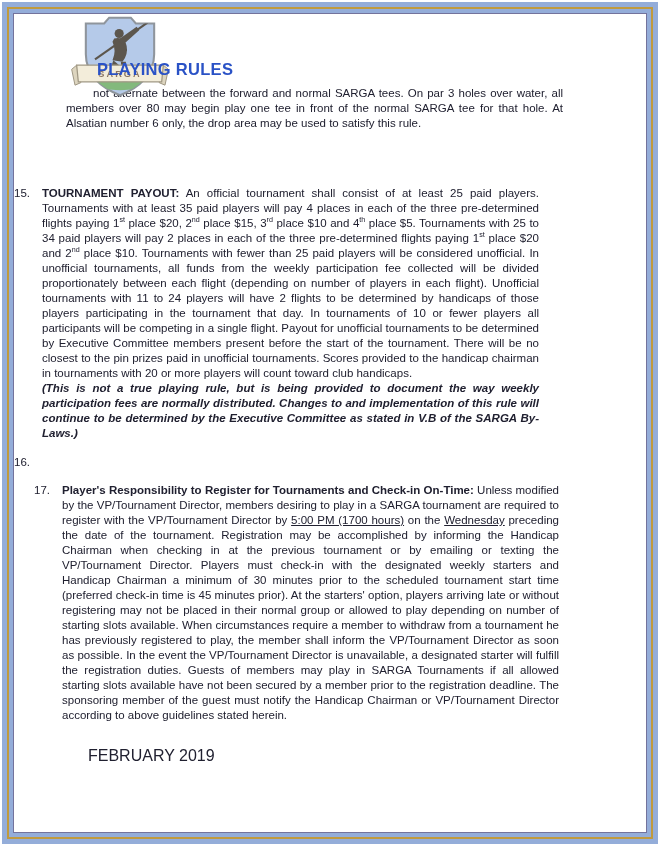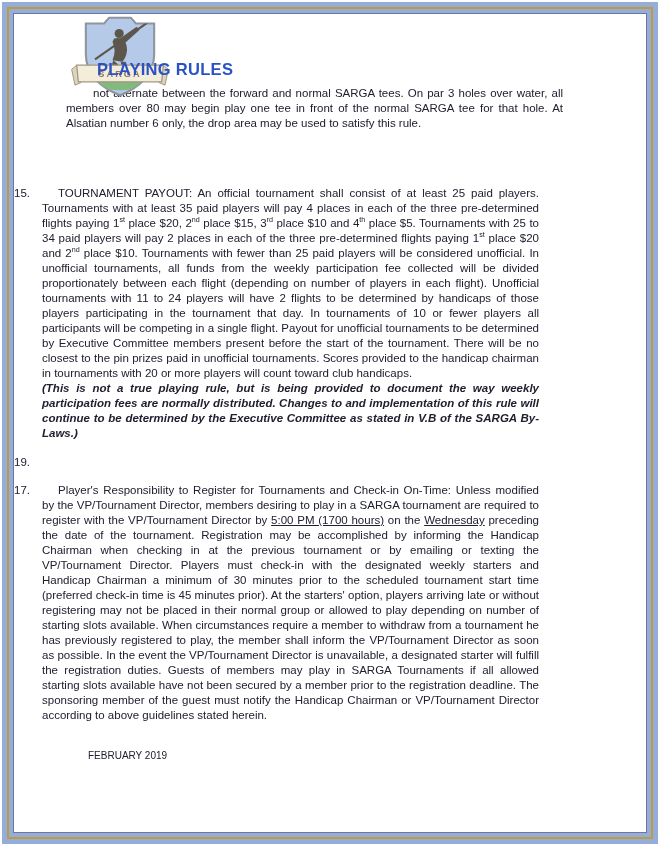--- a/index.html
+++ b/index.html
@@ -31,33 +31,33 @@
 
   .intro {
     margin-left:52px; width:497px;
     font-size:11.5px; line-height:15px;
     text-align:justify; text-indent:27px;
   }
 
   .rules { margin-top:55px; }
   .rule  { display:flex; }
   .rule-16 { margin-top:14px; }
-  .rule-17 { margin-top:13px; }
+  .rule-17 { margin-top:13px;padding-left:20px; }
   .rule .num  { width:28px; flex:0 0 auto;
                 font-size:11.5px; line-height:15px; }
   .rule .body { width:497px; flex:0 0 auto; }
   .rich { font-size:11.5px; line-height:15px; text-align:justify; }
 
   .st-n   {}
-  .st-b   { font-weight:400;margin-left:16px; }
+  .st-b   { font-weight:700; }
   .st-bu  { font-weight:400; text-decoration:underline; }
   .st-biu { font-weight:700; font-style:italic; }
   .st-sup { vertical-align:super; font-size:0.62em; line-height:0; }
 
-  .footer { margin-top:25px; margin-left:74px; font-size:10px; line-height:15px; }
+  .footer { margin-top:25px; margin-left:74px; font-size:16px; line-height:15px; }
 </style>
 </head>
 <body>
 
 <div class="page">
   <div id="f1">
     <div id="f2">
       <div id="f3">
         <div id="f4">
           <div class="content">
@@ -97,21 +97,21 @@
 
               <div class="rule rule-15">
                 <div class="num">15.</div>
                 <div class="body">
                   <div class="rich"><span class="st-b">TOURNAMENT PAYOUT:</span><span class="st-n">  An official tournament shall consist of at least 25 paid players.  Tournaments with at least 35 paid players will pay 4 places in each of the three pre-determined flights paying 1</span><span class="st-sup">st</span><span class="st-n"> place $20, 2</span><span class="st-sup">nd</span><span class="st-n"> place $15, 3</span><span class="st-sup">rd</span><span class="st-n"> place $10 and 4</span><span class="st-sup">th</span><span class="st-n"> place $5.  Tournaments with 25 to 34 paid players will pay 2 places in each of the three pre-determined flights paying 1</span><span class="st-sup">st</span><span class="st-n"> place $20 and 2</span><span class="st-sup">nd</span><span class="st-n"> place $10.  Tournaments with fewer than 25 paid players will be considered unofficial.  In unofficial tournaments, all funds from the weekly participation fee collected will be divided proportionately between each flight (depending on number of players in each flight).  Unofficial tournaments with 11 to 24 players will have 2 flights to be determined by handicaps of those players participating in the tournament that day.  In tournaments of 10 or fewer players all participants will be competing in a single flight.  Payout for unofficial tournaments to be determined by Executive Committee members present before the start of the tournament.  There will be no closest to the pin prizes paid in unofficial tournaments.  Scores provided to the handicap chairman in tournaments with 20 or more players will count toward club handicaps.</span></div>
                   <div class="rich"><span class="st-biu">(This is not a true playing rule, but is being provided to document the way weekly participation fees are normally distributed.  Changes to and implementation of this rule will continue to be determined by the Executive Committee as stated in V.B of the SARGA By-Laws.)</span></div>
                 </div>
               </div>
 
               <div class="rule rule-16">
-                <div class="num">19.</div>
+                <div class="num">16.</div>
               </div>
 
               <div class="rule rule-17">
                 <div class="num">17.</div>
                 <div class="body">
                   <div class="rich"><span class="st-b">Player's Responsibility to Register for Tournaments and Check-in On-Time:</span><span class="st-n">  Unless modified by the VP/Tournament Director, members desiring to play in a SARGA tournament are required to register with the VP/Tournament Director by </span><span class="st-bu">5:00 PM (1700 hours)</span><span class="st-n"> on the </span><span class="st-bu">Wednesday</span><span class="st-n"> preceding the date of the tournament.  Registration may be accomplished by informing the Handicap Chairman when checking in at the previous tournament or by emailing or texting the VP/Tournament Director. Players must check-in with the designated weekly starters and Handicap Chairman a minimum of 30 minutes prior to the scheduled tournament start time (preferred check-in time is 45 minutes prior).  At the starters' option, players arriving late or without registering may not be placed in their normal group or allowed to play depending on number of starting slots available.  When circumstances require a member to withdraw from a tournament he has previously registered to play, the member shall inform the VP/Tournament Director as soon as possible.  In the event the VP/Tournament Director is unavailable, a designated starter will fulfill the registration duties. Guests of members may play in SARGA Tournaments if all allowed starting slots available have not been secured by a member prior to the registration deadline.  The sponsoring member of the guest must notify the Handicap Chairman or VP/Tournament Director according to above guidelines stated herein.</span></div>
                 </div>
               </div>
 
             </div>

